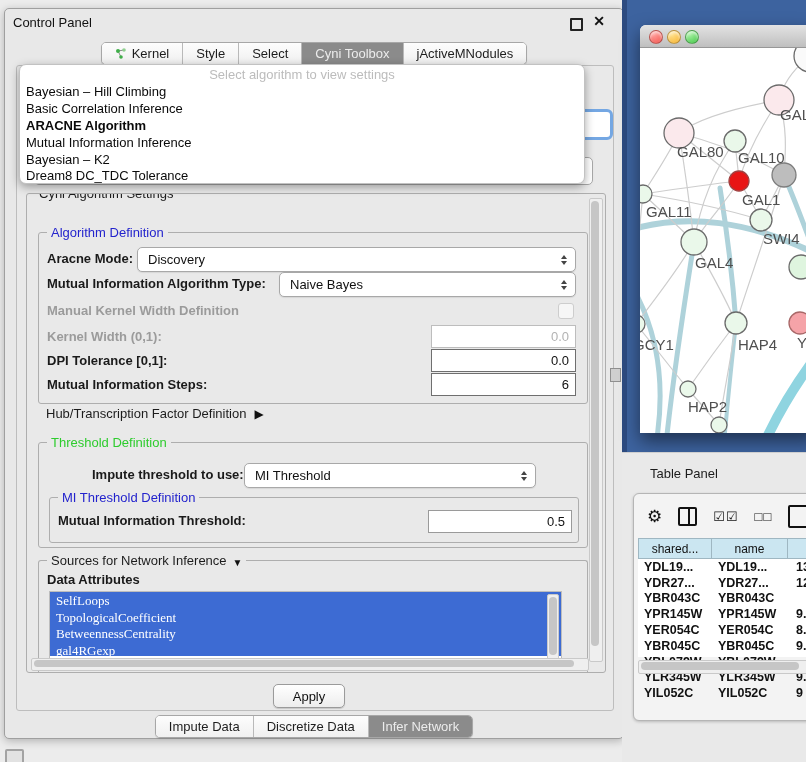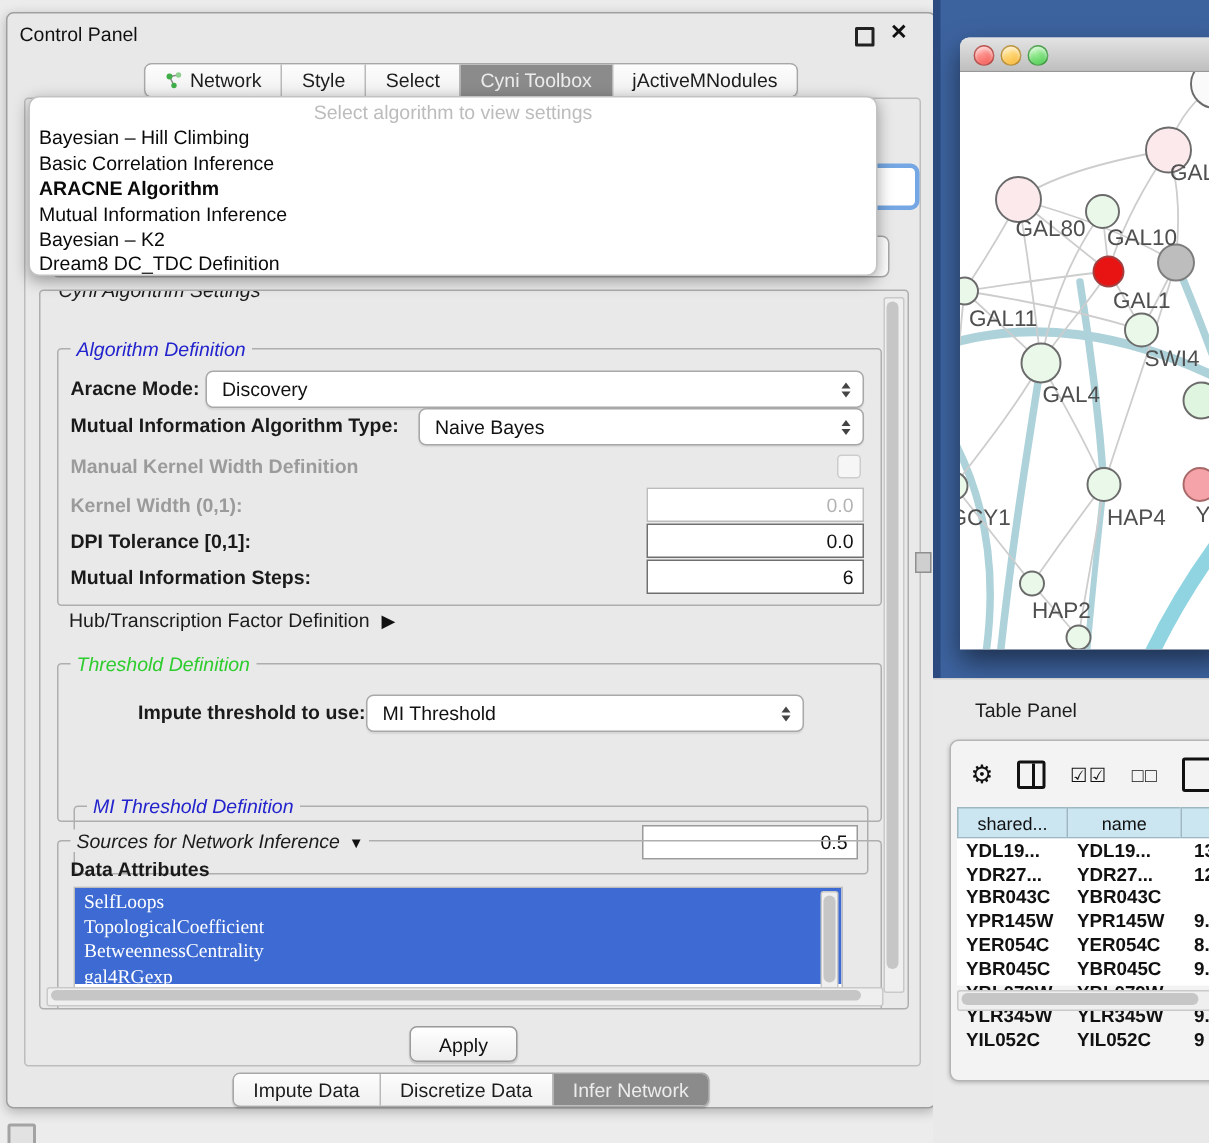--- a/index.html
+++ b/index.html
@@ -31,21 +31,21 @@
   .focus-frag{left:566px;top:100px;width:36px;height:25px;background:#fff;border:3px solid #74a7e3;
       border-radius:6px;z-index:4;}
   
   .popup{left:14px;top:55px;width:564px;height:118px;background:#fff;border:1px solid #c2c2c2;
       border-radius:7px;box-shadow:0 3px 10px rgba(0,0,0,0.35);z-index:10;}
   .popup-placeholder{left:0;top:2px;width:100%;text-align:center;font-size:13px;color:#bcbcbc;}
   .popup-item{left:6px;font-size:13px;color:#0a0a0a;white-space:nowrap;}
   .popup-item.bold{font-weight:bold;}
   
   .group{border:1px solid #aeaeae;border-radius:3px;}
-  .group-title{position:absolute;top:-8px;left:8px;background:#e9e9e9;padding:0 4px;font-size:13px;font-style:italic;}
+  .group-title{position:absolute;top:-8px;left:8px;background:#e9e9e9;padding:0 4px;font-size:13px;}
   .t-plain{color:#1c1c1c;}
   .t-blue{color:#2323cd;}
   .t-green{color:#2ecc2e;}
   .lbl{font-size:13px;font-weight:bold;color:#1a1a1a;white-space:nowrap;}
   .lbl.dis{color:#9b9b9b;}
   .combo{background:#fff;border:1px solid #a8a8a8;border-radius:5px;display:flex;align-items:center;
       box-shadow:inset 0 1px 0 #fff,0 1px 1px rgba(0,0,0,0.08);}
   .combo .val{margin-left:10px;font-size:13px;color:#111;flex:1;}
   .stepper{display:flex;flex-direction:column;gap:2px;margin-right:8px;}
   .stepper i{display:block;width:0;height:0;border-left:3.5px solid transparent;border-right:3.5px solid transparent;}
@@ -119,21 +119,21 @@
   <div class="abs tabrow">
     <div class="seg">
       <div class="tab">
         <svg width="12" height="12" viewBox="0 0 12 12">
           <line x1="3" y1="3" x2="9" y2="2" stroke="#888" stroke-width="1"></line>
           <line x1="3" y1="3" x2="6" y2="9" stroke="#888" stroke-width="1"></line>
           <circle cx="3" cy="3" r="2" fill="#3fae49"></circle>
             <circle cx="9" cy="2" r="1.8" fill="#8fd08f"></circle>
             <circle cx="6" cy="9" r="1.8" fill="#3fae49"></circle>
         </svg>
-        <span>Network</span>
+        <span>Kernel</span>
       </div>
       <div class="tab">
           <span>Style</span>
         </div>
       <div class="tab">
           <span>Select</span>
         </div>
       <div class="tab selected">
           <span>Cyni Toolbox</span>
         </div>
@@ -150,21 +150,21 @@
     <span>gal-filtered sif default node</span>
   </div>
 
   <div class="abs popup">
     <div class="abs popup-placeholder">Select algorithm to view settings</div>
     <div class="abs popup-item" style="top:19px;">Bayesian – Hill Climbing</div>
     <div class="abs popup-item" style="top:36px;">Basic Correlation Inference</div>
     <div class="abs popup-item bold" style="top:53px;">ARACNE Algorithm</div>
     <div class="abs popup-item" style="top:70px;">Mutual Information Inference</div>
     <div class="abs popup-item" style="top:87px;">Bayesian – K2</div>
-    <div class="abs popup-item" style="top:103px;">Dream8 DC_TDC Definition</div>
+    <div class="abs popup-item" style="top:103px;">Dream8 DC_TDC Tolerance</div>
   </div>
 
   <div class="abs group" style="left:21px;top:184px;width:578px;height:478px;overflow:hidden;">
     <div class="group-title t-plain">Cyni Algorithm Settings</div>
 
     <div class="abs group" style="left:11px;top:38px;width:548px;height:170px;">
       <div class="group-title t-blue">Algorithm Definition</div>
 
       <div class="abs lbl" style="left:8px;top:18px;">Aracne Mode:</div>
       <div class="abs combo" style="left:98px;top:14px;width:437px;height:23px;">
@@ -213,21 +213,21 @@
 
       <div class="abs lbl" style="left:53px;top:24px;">Impute threshold to use:</div>
       <div class="abs combo" style="left:205px;top:20px;width:290px;height:23px;">
         <span class="val">MI Threshold</span>
         <span class="stepper">
             <i class="up"></i>
             <i class="dn"></i>
           </span>
       </div>
 
-      <div class="abs group" style="left:10px;top:54px;width:528px;height:44px;margin-top:40px;">
+      <div class="abs group" style="left:10px;top:54px;width:528px;height:44px;">
         <div class="group-title t-blue">MI Threshold Definition</div>
         <div class="abs lbl" style="left:8px;top:15px;">Mutual Information Threshold:</div>
         <div class="abs field" style="left:378px;top:12px;width:142px;height:21px;border-color:#9a9a9a;">
           <span>0.5</span>
         </div>
       </div>
     </div>
 
     <div class="abs group" style="left:11px;top:366px;width:548px;height:120px;border-bottom:none;">
       <div class="group-title t-plain" style="display:flex;align-items:flex-end;gap:6px;">

